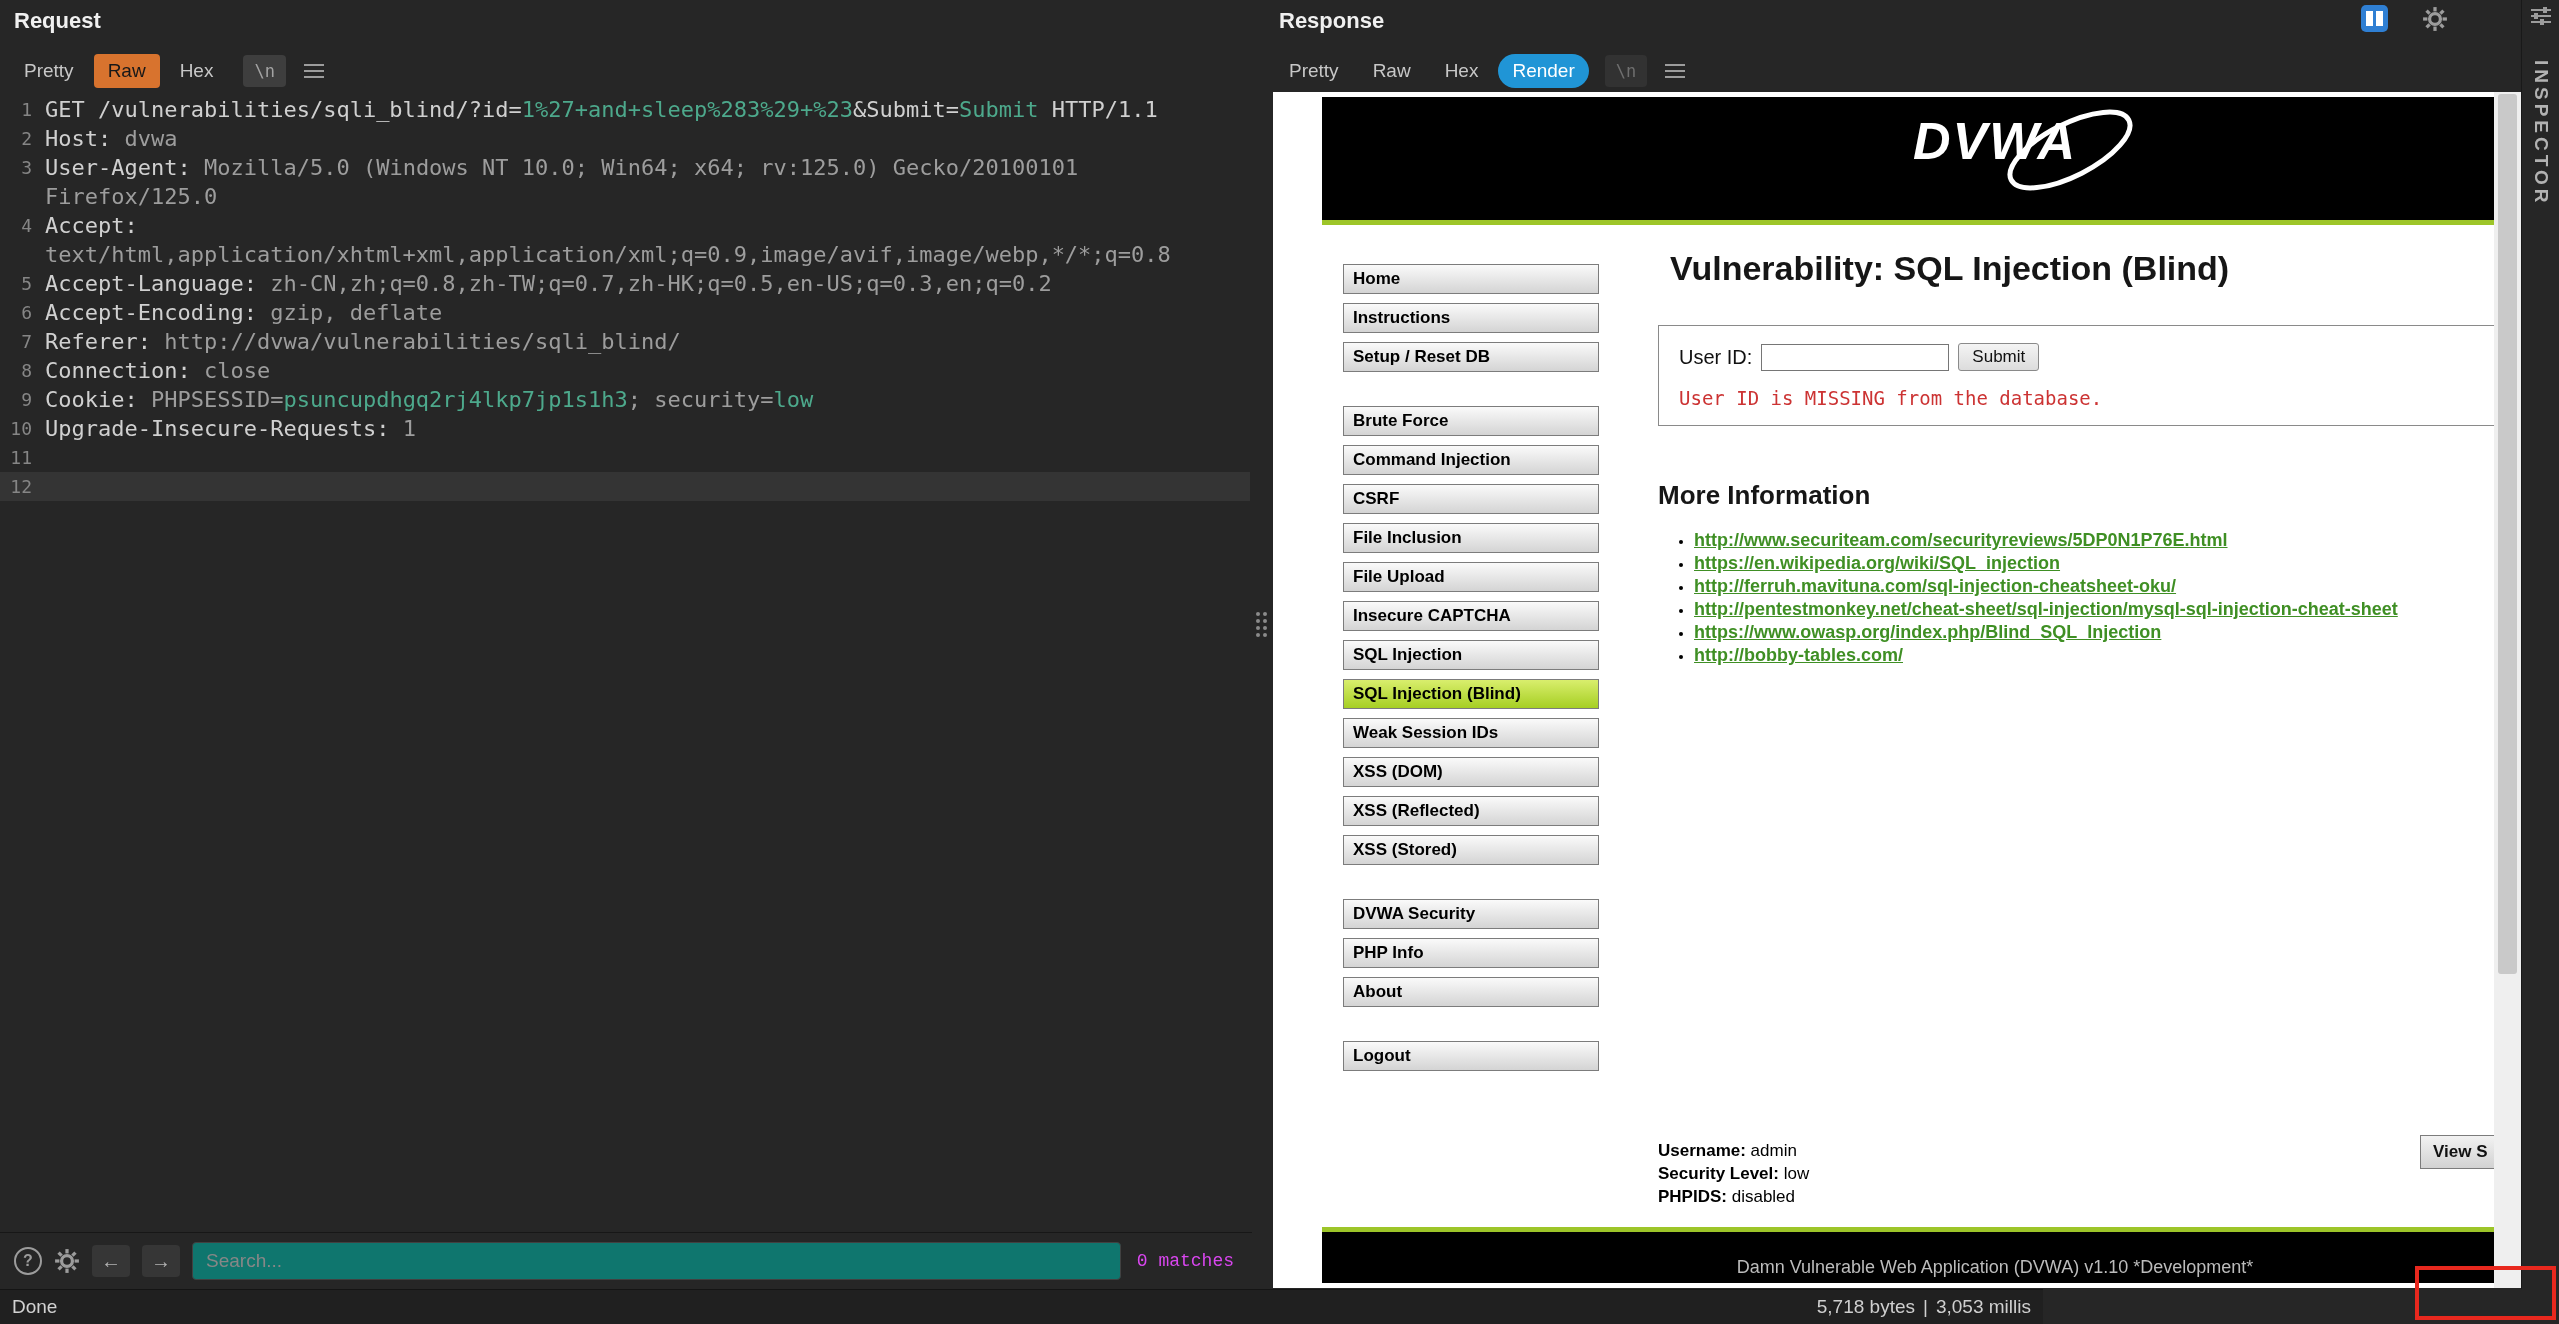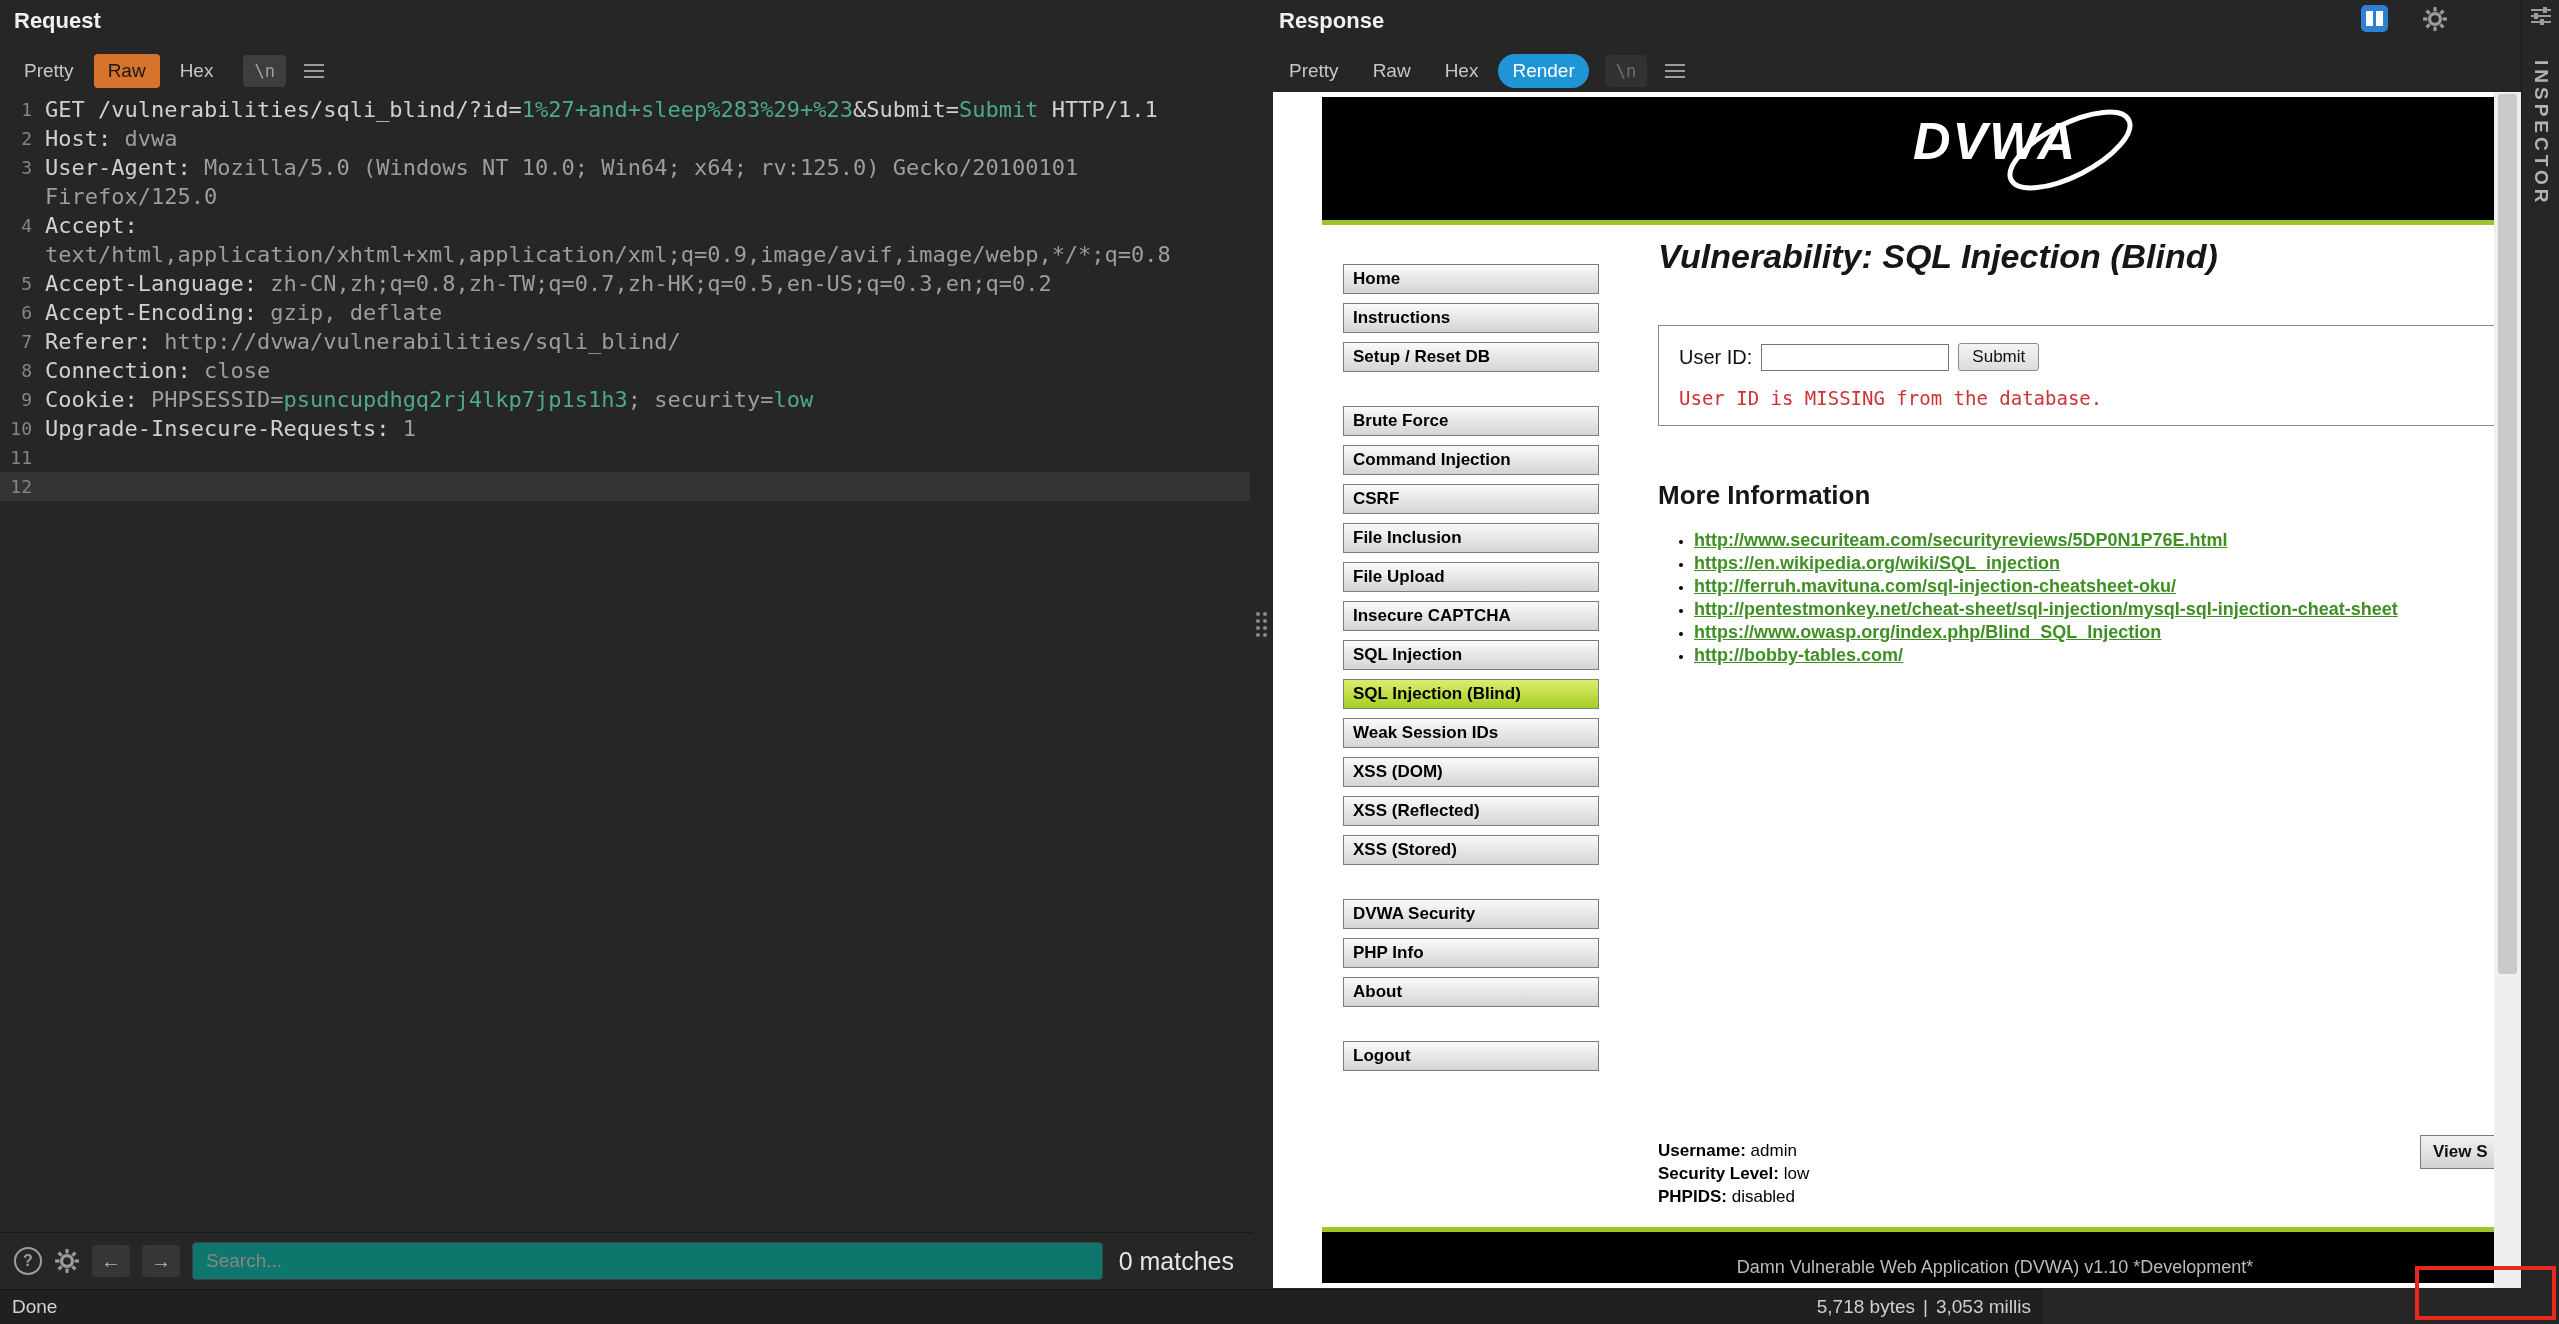--- a/index.html
+++ b/index.html
@@ -41,21 +41,21 @@
   .search-row{position:absolute;left:0;top:1232px;width:1252px;height:57px;box-sizing:border-box;
               border-top:1px solid #171717;display:flex;align-items:center;gap:12px;padding:0 14px;}
   .help-icon{width:24px;height:24px;border:2px solid #9c9c9c;border-radius:50%;color:#9c9c9c;
              font-size:16px;font-weight:bold;display:flex;align-items:center;justify-content:center;cursor:pointer;}
   .icon-btn{background:#363636;border:none;border-radius:4px;width:38px;height:32px;color:#b3b3b3;
             font-size:20px;cursor:pointer;display:flex;align-items:center;justify-content:center;}
   .gear-btn{background:transparent;border:none;padding:0;cursor:pointer;display:flex;}
   .search-input{flex:1;height:36px;background:#0f766e;border:1px solid #414141;border-radius:4px;
                 color:#c3c3c3;font-size:19px;padding:0 13px;outline:none;}
   .search-input::placeholder{color:#878787;}
-  .matches{color:#e5e5e5;font-size:25px;padding:0 4px;white-space:nowrap;}
+  .matches{color:#d946ef;font-size:18px;padding:0 4px;white-space:nowrap;font-family:Liberation Mono, monospace;}
 
   
   .divider{position:absolute;left:1252px;top:0;width:21px;height:1289px;cursor:col-resize;}
   .drag-handle{position:absolute;left:4px;top:612px;display:grid;grid-template-columns:repeat(2,4px);
                grid-auto-rows:4px;gap:3px;}
   .drag-handle i{width:4px;height:4px;border-radius:50%;background:#8b8b8b;}
 
   
   .response-panel{position:absolute;left:1273px;top:0;width:1248px;height:1289px;}
   .response-panel .panel-title{left:6px;}
@@ -76,21 +76,21 @@
 
   .dvwa-menu{position:absolute;left:21px;top:167px;width:256px;}
   .menu-btn{display:block;width:256px;height:30px;margin-bottom:9px;box-sizing:border-box;
             background:linear-gradient(#fafafa,#d4d4d4);border:1px solid #7c7c7c;
             font-family:"Liberation Sans",sans-serif;font-size:17px;font-weight:bold;color:#000;
             text-align:left;padding:0 0 0 9px;cursor:pointer;}
   .menu-btn.selected{background:linear-gradient(#d9ee6d,#a6cf23);}
   .menu-gap{height:25px;}
 
   .content{position:absolute;left:336px;top:140px;width:1010px;}
-  .vuln-heading{position:absolute;left:0;top:0;margin:0;font-size:34px;font-weight:bold;color:#161616;white-space:nowrap;font-style:italic;}
+  .vuln-heading{position:absolute;left:0;top:0;margin:12px;font-size:34px;font-weight:bold;color:#161616;white-space:nowrap;}
   .vuln-box{position:absolute;left:0;top:88px;width:1010px;box-sizing:border-box;
             border:1px solid #8a8a8a;padding:17px 20px 16px;}
   .form-row{display:flex;align-items:center;gap:9px;}
   .form-label{font-size:20px;color:#111;}
   .uid-input{width:188px;height:27px;border:1px solid #767676;background:#fff;box-sizing:border-box;font-size:17px;padding:0 6px;}
   .submit-btn{height:28px;padding:0 13px;background:linear-gradient(#f4f4f4,#dcdcdc);
               border:1px solid #8a8a8a;border-radius:3px;font-size:17px;color:#111;cursor:pointer;}
   .error-msg{margin-top:16px;font-family:"DejaVu Sans Mono",monospace;font-size:19px;color:#cc3333;white-space:pre;}
   .more-info-heading{position:absolute;left:0;top:243px;margin:0;font-size:26px;font-weight:bold;color:#161616;}
   .links{position:absolute;left:10px;top:292px;margin:0;padding:0 0 0 26px;}

